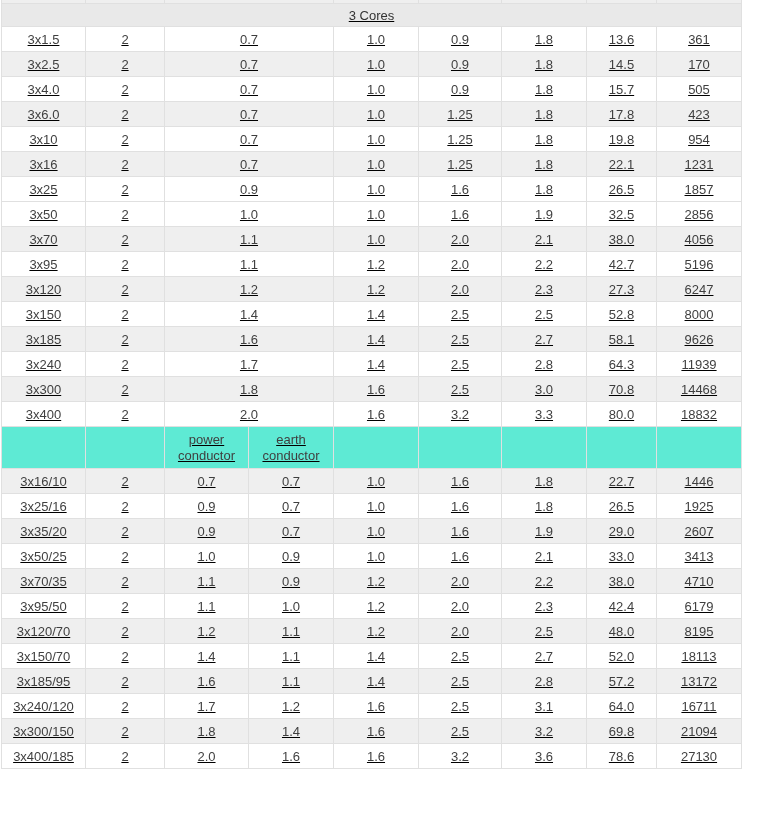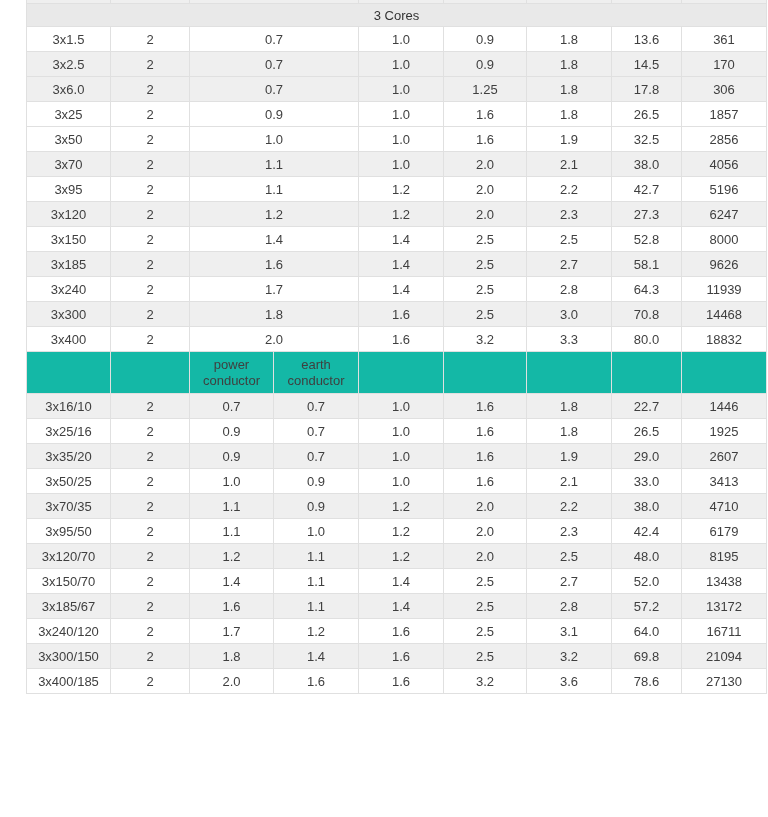--- a/index.html
+++ b/index.html
@@ -3,34 +3,34 @@
 <meta charset="utf-8">
 <style>
   :root{
     --header-bg:#e9e9e9;
     --stripe-bg:#efefef;
     --border-c:#e0e0e0;
     --text-c:#3f3f3f;
   }
   html,body{margin:0;padding:0;background:#ffffff;}
   body{width:768px;height:817px;overflow:hidden;font-family:"Liberation Sans",sans-serif;}
-  .page{padding-left:26px;}
+  .page{padding-left:1px;text-decoration:underline;}
   table.cable-table{border-collapse:collapse;table-layout:fixed;width:740px;}
   table.cable-table td{
     border:1px solid var(--border-c);
     text-align:center;vertical-align:middle;
     font-size:13px;color:var(--text-c);
     padding:0;overflow:hidden;white-space:nowrap;
   }
   tr.cut-row{height:3px;}
   tr.cut-row td{background:var(--stripe-bg);border-top:none;height:3px;}
   tr.section-header-row{height:23px;}
   tr.section-header-row td{background:var(--header-bg);color:#333;}
   tr.subheader-row{height:42px;}
-  tr.subheader-row td{white-space:normal;line-height:16px;background:#14b8a6;}
+  tr.subheader-row td{white-space:normal;line-height:16px;background:#5eead4;}
   tr.data-row{height:25px;}
   tr.data-row td{background:#ffffff;}
   tr.data-row.grey td{background:var(--stripe-bg);}
 </style>
 </head>
 <body>
 
 <div class="page">
   <table class="cable-table">
     <colgroup>
@@ -71,29 +71,59 @@
         <tr class="data-row grey">
           <td>3x2.5</td>
           <td>2</td>
           <td colspan="2">0.7</td>
           <td>1.0</td>
           <td>0.9</td>
           <td>1.8</td>
           <td>14.5</td>
           <td>170</td>
         </tr>
+        <tr class="data-row">
+          <td>3x4.0</td>
+          <td>2</td>
+          <td colspan="2">0.7</td>
+          <td>1.0</td>
+          <td>0.9</td>
+          <td>1.8</td>
+          <td>15.7</td>
+          <td>505</td>
+        </tr>
         <tr class="data-row grey">
           <td>3x6.0</td>
           <td>2</td>
           <td colspan="2">0.7</td>
           <td>1.0</td>
           <td>1.25</td>
           <td>1.8</td>
           <td>17.8</td>
-          <td>306</td>
+          <td>423</td>
+        </tr>
+        <tr class="data-row">
+          <td>3x10</td>
+          <td>2</td>
+          <td colspan="2">0.7</td>
+          <td>1.0</td>
+          <td>1.25</td>
+          <td>1.8</td>
+          <td>19.8</td>
+          <td>954</td>
+        </tr>
+        <tr class="data-row grey">
+          <td>3x16</td>
+          <td>2</td>
+          <td colspan="2">0.7</td>
+          <td>1.0</td>
+          <td>1.25</td>
+          <td>1.8</td>
+          <td>22.1</td>
+          <td>1231</td>
         </tr>
         <tr class="data-row">
           <td>3x25</td>
           <td>2</td>
           <td colspan="2">0.9</td>
           <td>1.0</td>
           <td>1.6</td>
           <td>1.8</td>
           <td>26.5</td>
           <td>1857</td>
@@ -278,24 +308,24 @@
         </tr>
         <tr class="data-row">
           <td>3x150/70</td>
           <td>2</td>
           <td>1.4</td>
           <td>1.1</td>
           <td>1.4</td>
           <td>2.5</td>
           <td>2.7</td>
           <td>52.0</td>
-          <td>13438</td>
-        </tr>
-        <tr class="data-row grey">
-          <td>3x185/67</td>
+          <td>18113</td>
+        </tr>
+        <tr class="data-row grey">
+          <td>3x185/95</td>
           <td>2</td>
           <td>1.6</td>
           <td>1.1</td>
           <td>1.4</td>
           <td>2.5</td>
           <td>2.8</td>
           <td>57.2</td>
           <td>13172</td>
         </tr>
         <tr class="data-row">

